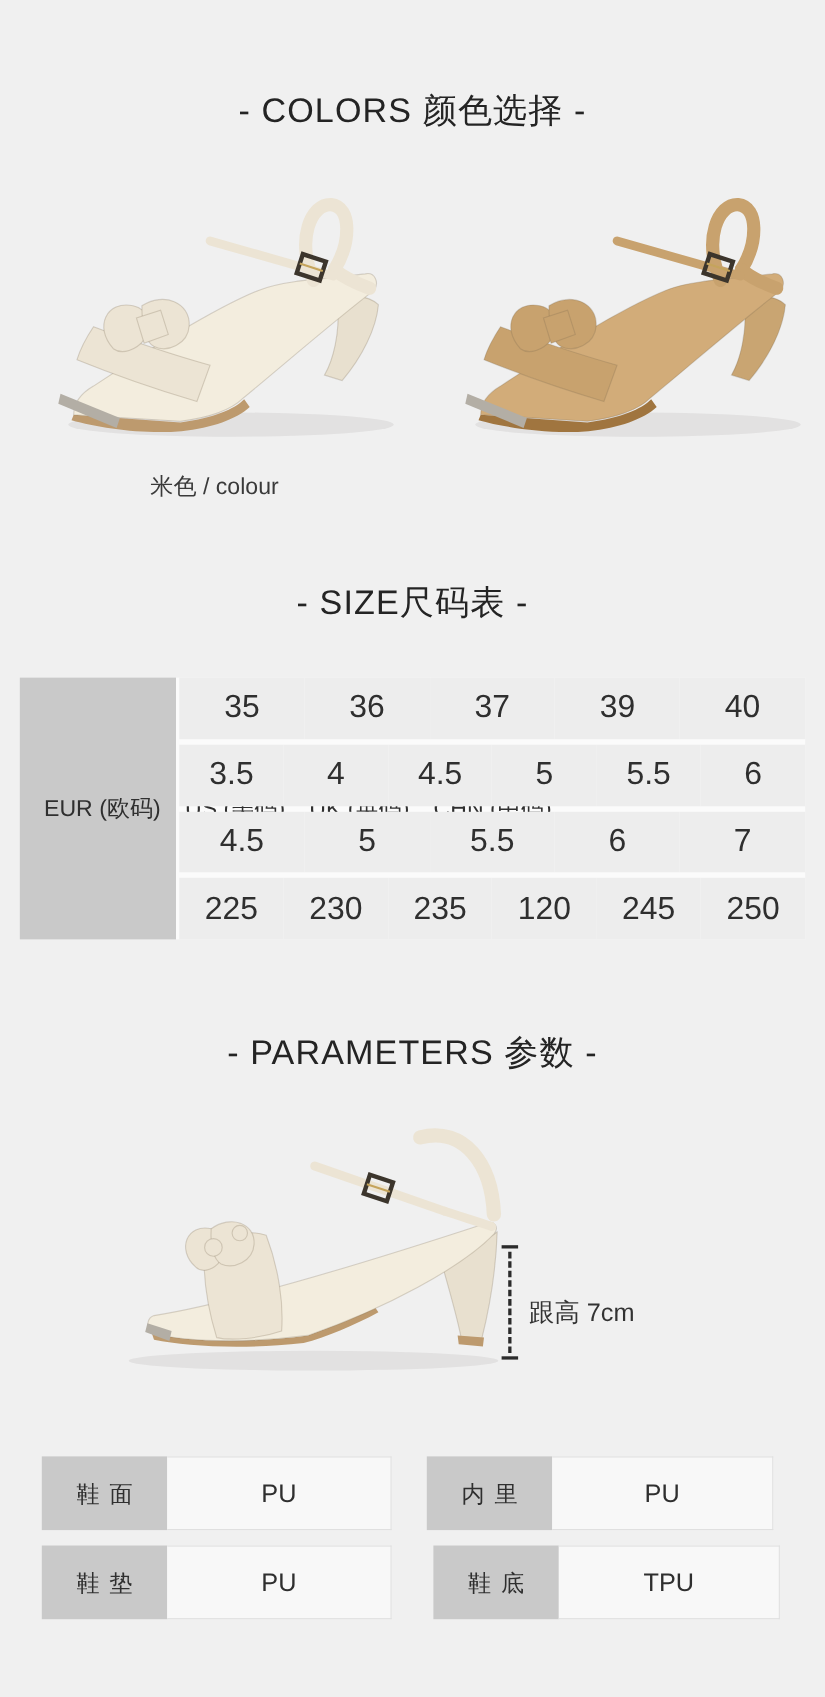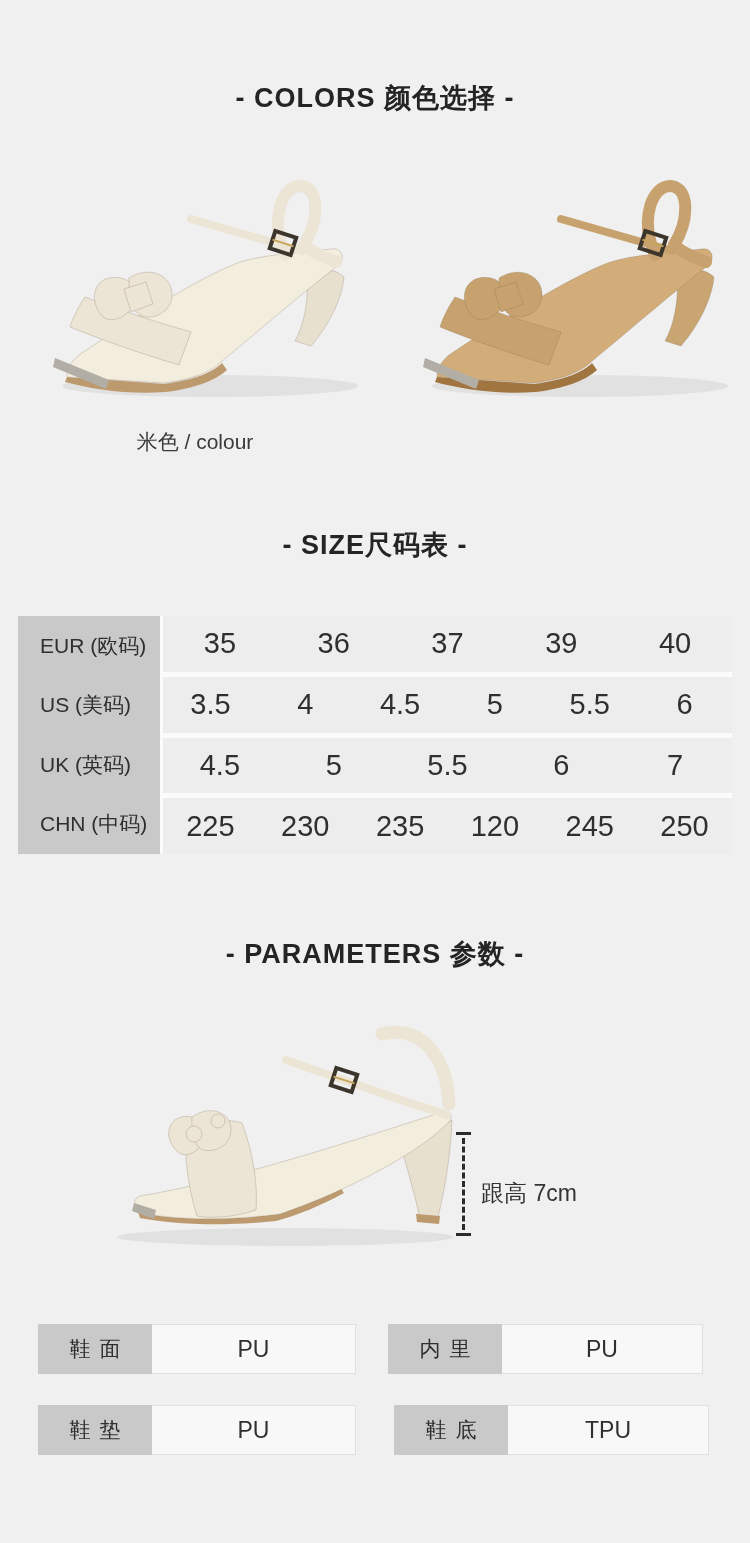--- a/index.html
+++ b/index.html
@@ -4,21 +4,21 @@
 <style>
   html,body{margin:0;padding:0;background:#f0f0f0;}
   .page{
     position:relative;width:750px;height:1543px;margin:0 auto;
     background:#f0f0f0;overflow:hidden;
     font-family:"Liberation Sans","DejaVu Sans",sans-serif;
     color:#2e2e2e;
   }
   .section-title{
     position:absolute;left:0;width:750px;text-align:center;
-    font-size:27px;font-weight:bold;color:#242424;letter-spacing:1px;
+    font-size:31px;font-weight:normal;color:#242424;letter-spacing:1px;
     white-space:nowrap;
   }
   .title-colors{top:80px;}
   .title-size{top:527px;}
   .title-params{top:936px;}
 
   .shoe-photo{position:absolute;}
   .photo-beige{left:45px;top:165px;}
   .photo-apricot{left:415px;top:165px;}
   .photo-side{left:90px;top:1000px;}
@@ -31,21 +31,21 @@
   }
   .color-label-beige{left:30px;}
   .color-label-apricot{left:388px;}
 
   
   .size-table{
     position:absolute;left:18px;top:616px;width:714px;height:238px;
     display:flex;gap:3px;background:#fbfbfb;
   }
   .size-labels{
-    width:142px;background:#c9c9c9;display:flex;flex-direction:column;
+    width:142px;background:#c9c9c9;display:flex;flex-direction:row;
     flex-shrink:0;
   }
   .size-label{
     flex:1;display:flex;align-items:center;padding-left:22px;
     font-size:21px;color:#2f2f2f;white-space:nowrap;
   }
   .size-grid{flex:1;display:flex;flex-direction:column;gap:5px;}
   .size-row{flex:1;display:flex;}
   .size-cell{
     flex:1;background:#ededed;display:flex;align-items:center;
@@ -58,21 +58,21 @@
   .heel-dash{
     width:0;height:92px;margin:3px auto;
     border-left:3px dashed #2b2b2b;
   }
   .heel-label{
     position:absolute;left:481px;top:1178px;font-size:23px;color:#333;
     white-space:nowrap;
   }
 
   
-  .spec-row{position:absolute;height:50px;display:flex;}
+  .spec-row{position:absolute;height:67px;display:flex;}
   .spec-0{left:38px;top:1324px;width:318px;}
   .spec-1{left:388px;top:1324px;width:315px;}
   .spec-2{left:38px;top:1405px;width:318px;}
   .spec-3{left:394px;top:1405px;width:315px;}
   .spec-label{
     width:114px;flex-shrink:0;background:#c9c9c9;display:flex;
     align-items:center;justify-content:center;font-size:21px;color:#2f2f2f;
   }
   .spec-label span{letter-spacing:9px;margin-right:-9px;white-space:nowrap;}
   .spec-value{

